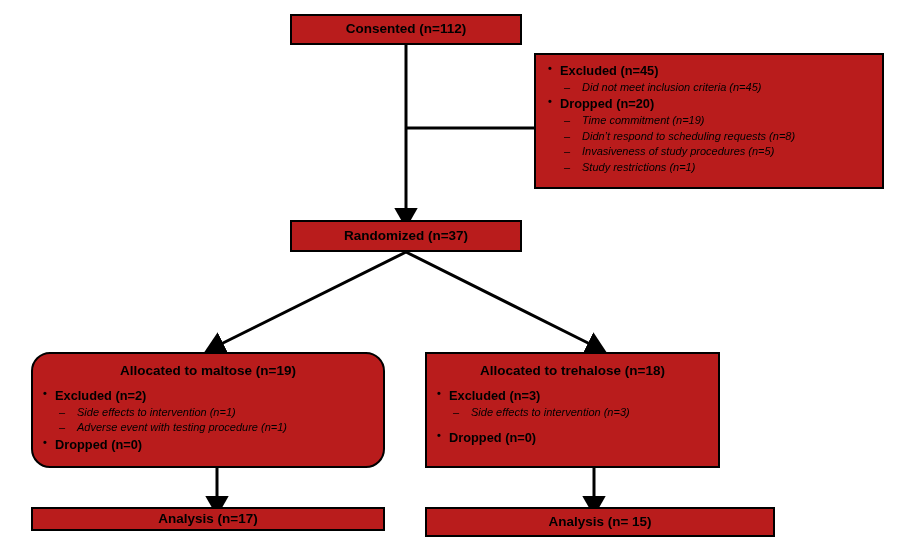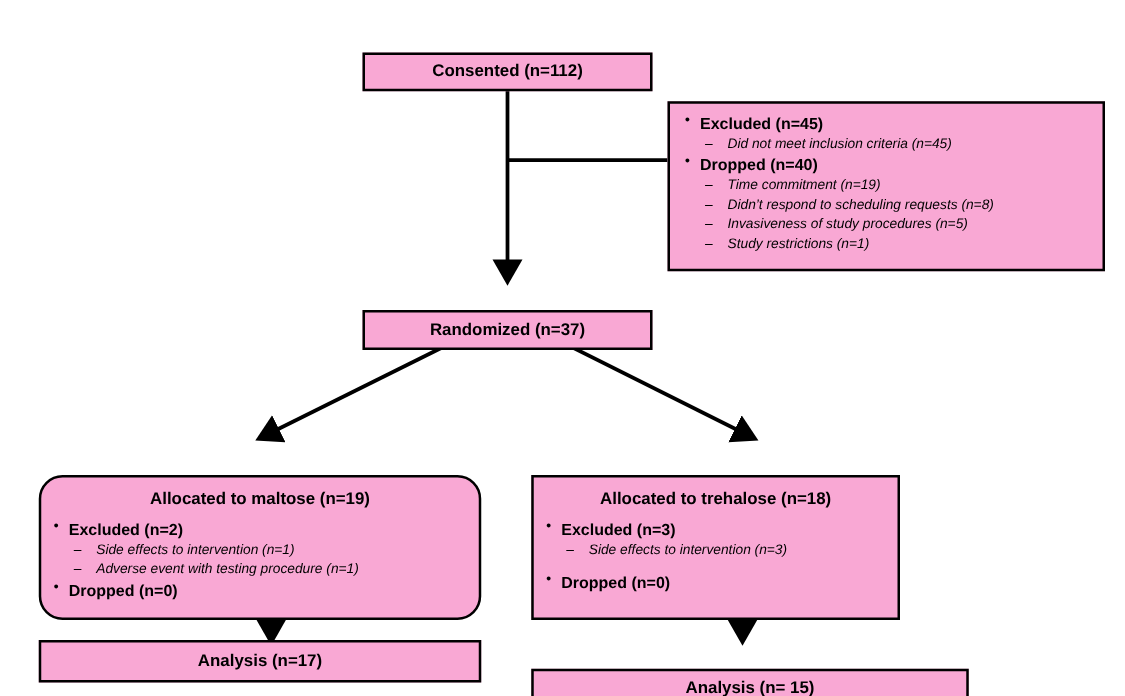--- a/index.html
+++ b/index.html
@@ -23,24 +23,23 @@
     position: absolute;
     left: 0;
     top: 0;
     width: 900px;
     height: 557px;
     pointer-events: none;
   }
   .box {
     position: absolute;
     box-sizing: border-box;
-    background: #f9a8d4;
+    background: #b91c1c;
     border: 2px solid #000000;
     z-index: 2;
-    margin-top: 28px;
   }
   .box-title {
     font-weight: bold;
     font-size: 13.5px;
     text-align: center;
     line-height: 1.2;
   }
   
   .box.centered {
     display: flex;
@@ -103,21 +102,21 @@
   }
   .spacer-gap {
     height: 9px;
   }
   
   #box-consented   { left: 290px; top: 14px;  width: 232px; height: 31px; }
   #box-excluded    { left: 534px; top: 53px;  width: 350px; height: 136px; }
   #box-randomized  { left: 290px; top: 220px; width: 232px; height: 32px; }
   #box-alloc-left  { left: 31px;  top: 352px; width: 354px; height: 116px; border-radius: 19px; }
   #box-alloc-right { left: 425px; top: 352px; width: 295px; height: 116px; }
-  #box-analysis-left  { left: 31px;  top: 484px; width: 354px; height: 34px; justify-content: center; }
+  #box-analysis-left  { left: 31px;  top: 507px; width: 354px; height: 24px; justify-content: center; }
   #box-analysis-right { left: 425px; top: 507px; width: 350px; height: 30px; }
 </style>
 </head>
 <body>
 
 <div id="diagram">
 
   <svg class="connectors" viewBox="0 0 900 557" xmlns="http://www.w3.org/2000/svg">
     <defs>
       <marker id="arrowhead" markerWidth="9" markerHeight="9" refX="1.5" refY="4" orient="auto" markerUnits="strokeWidth">
@@ -144,21 +143,21 @@
 
   <div class="box listbox" id="box-excluded">
     <ul class="lvl1">
       <li>
         <span>Excluded (n=45)</span>
         <ul class="lvl2">
           <li>Did not meet inclusion criteria (n=45)</li>
         </ul>
       </li>
       <li>
-        <span>Dropped (n=40)</span>
+        <span>Dropped (n=20)</span>
         <ul class="lvl2">
           <li>Time commitment (n=19)</li>
           <li>Didn’t respond to scheduling requests (n=8)</li>
           <li>Invasiveness of study procedures (n=5)</li>
           <li>Study restrictions (n=1)</li>
         </ul>
       </li>
     </ul>
   </div>
 

